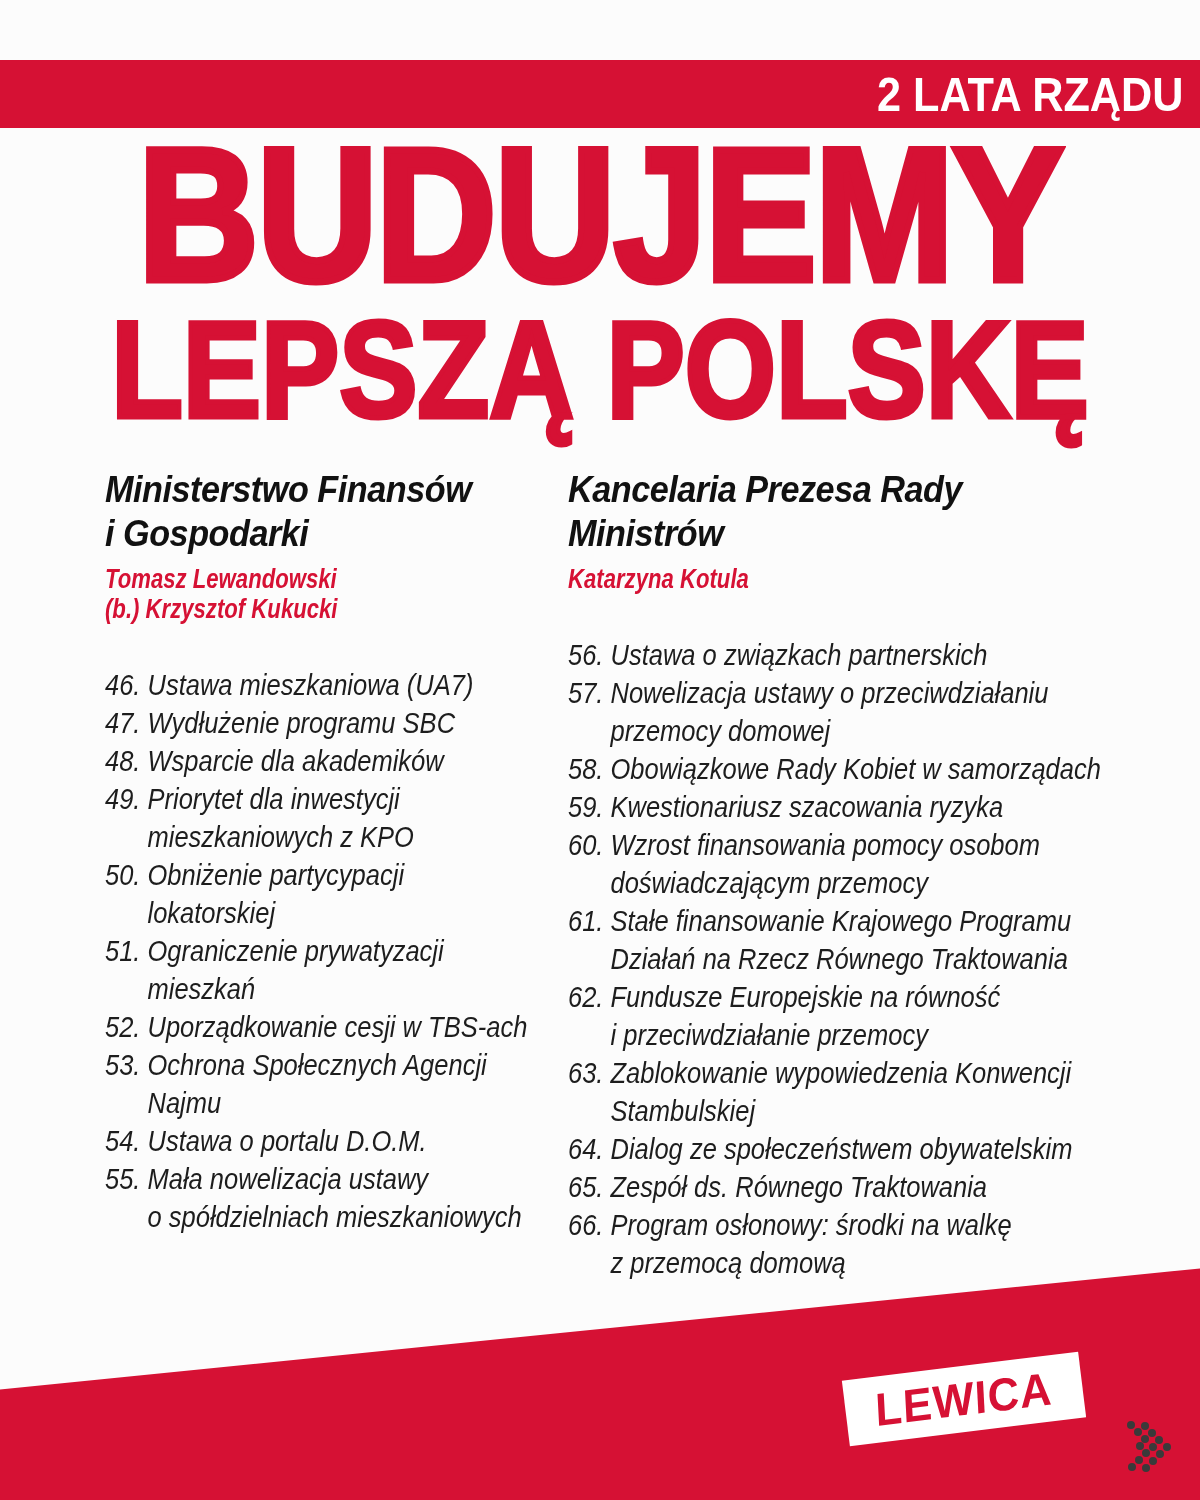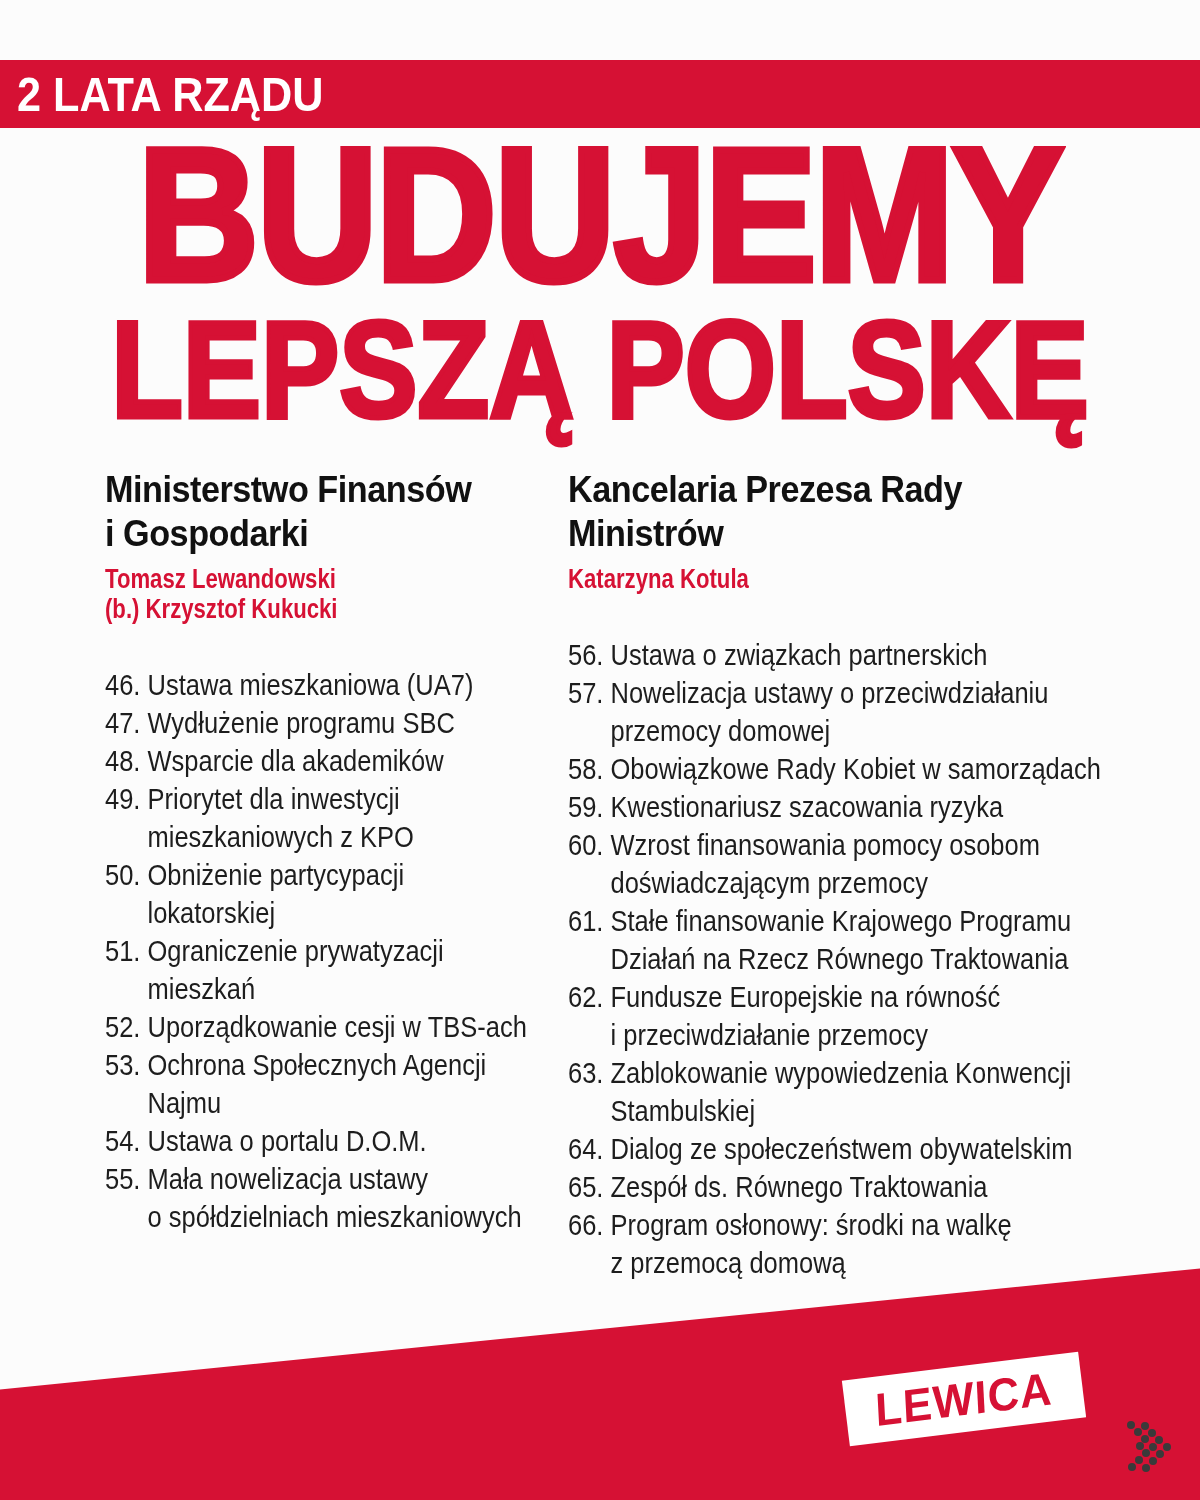--- a/index.html
+++ b/index.html
@@ -15,21 +15,21 @@
     background:var(--bg);
     font-family:"Liberation Sans", sans-serif;
     color:var(--dark);
     overflow:hidden;
   }
 
   
   .banner{
     position:absolute;top:60px;left:0;width:1200px;height:68px;
     background:var(--red);
-    display:flex;align-items:center;justify-content:flex-start;
+    display:flex;align-items:center;justify-content:flex-end;
   }
   .banner span{
     color:#fff;font-size:48px;font-weight:bold;letter-spacing:0px;
     transform:scaleX(0.9);white-space:nowrap;
   }
 
   
   .title-line1{
     position:absolute;top:128px;left:0;width:1200px;
     text-align:center;color:var(--red);
@@ -41,21 +41,21 @@
   .title-line2{
     position:absolute;top:300px;left:0;width:1200px;
     text-align:center;color:var(--red);
     font-size:138px;line-height:138px;font-weight:bold;
     letter-spacing:0px;white-space:nowrap;
     transform:scaleX(0.85);transform-origin:50% 0;
     -webkit-text-stroke:5px var(--red);
   }
 
   
-  .col{position:absolute;top:468px;}
+  .col{position:absolute;top:468px;font-style:italic;}
   .col-left{left:105px;width:475px;}
   .col-right{left:568px;width:575px;}
   .ministry{
     font-size:36px;line-height:44px;font-weight:bold;color:#111;
     white-space:pre-line;letter-spacing:-0.5px;
     transform:scaleX(0.95);transform-origin:0 0;width:105%;
   }
   .ministers{
     margin-top:8px;
     font-size:27px;line-height:30px;font-weight:bold;color:var(--red);

